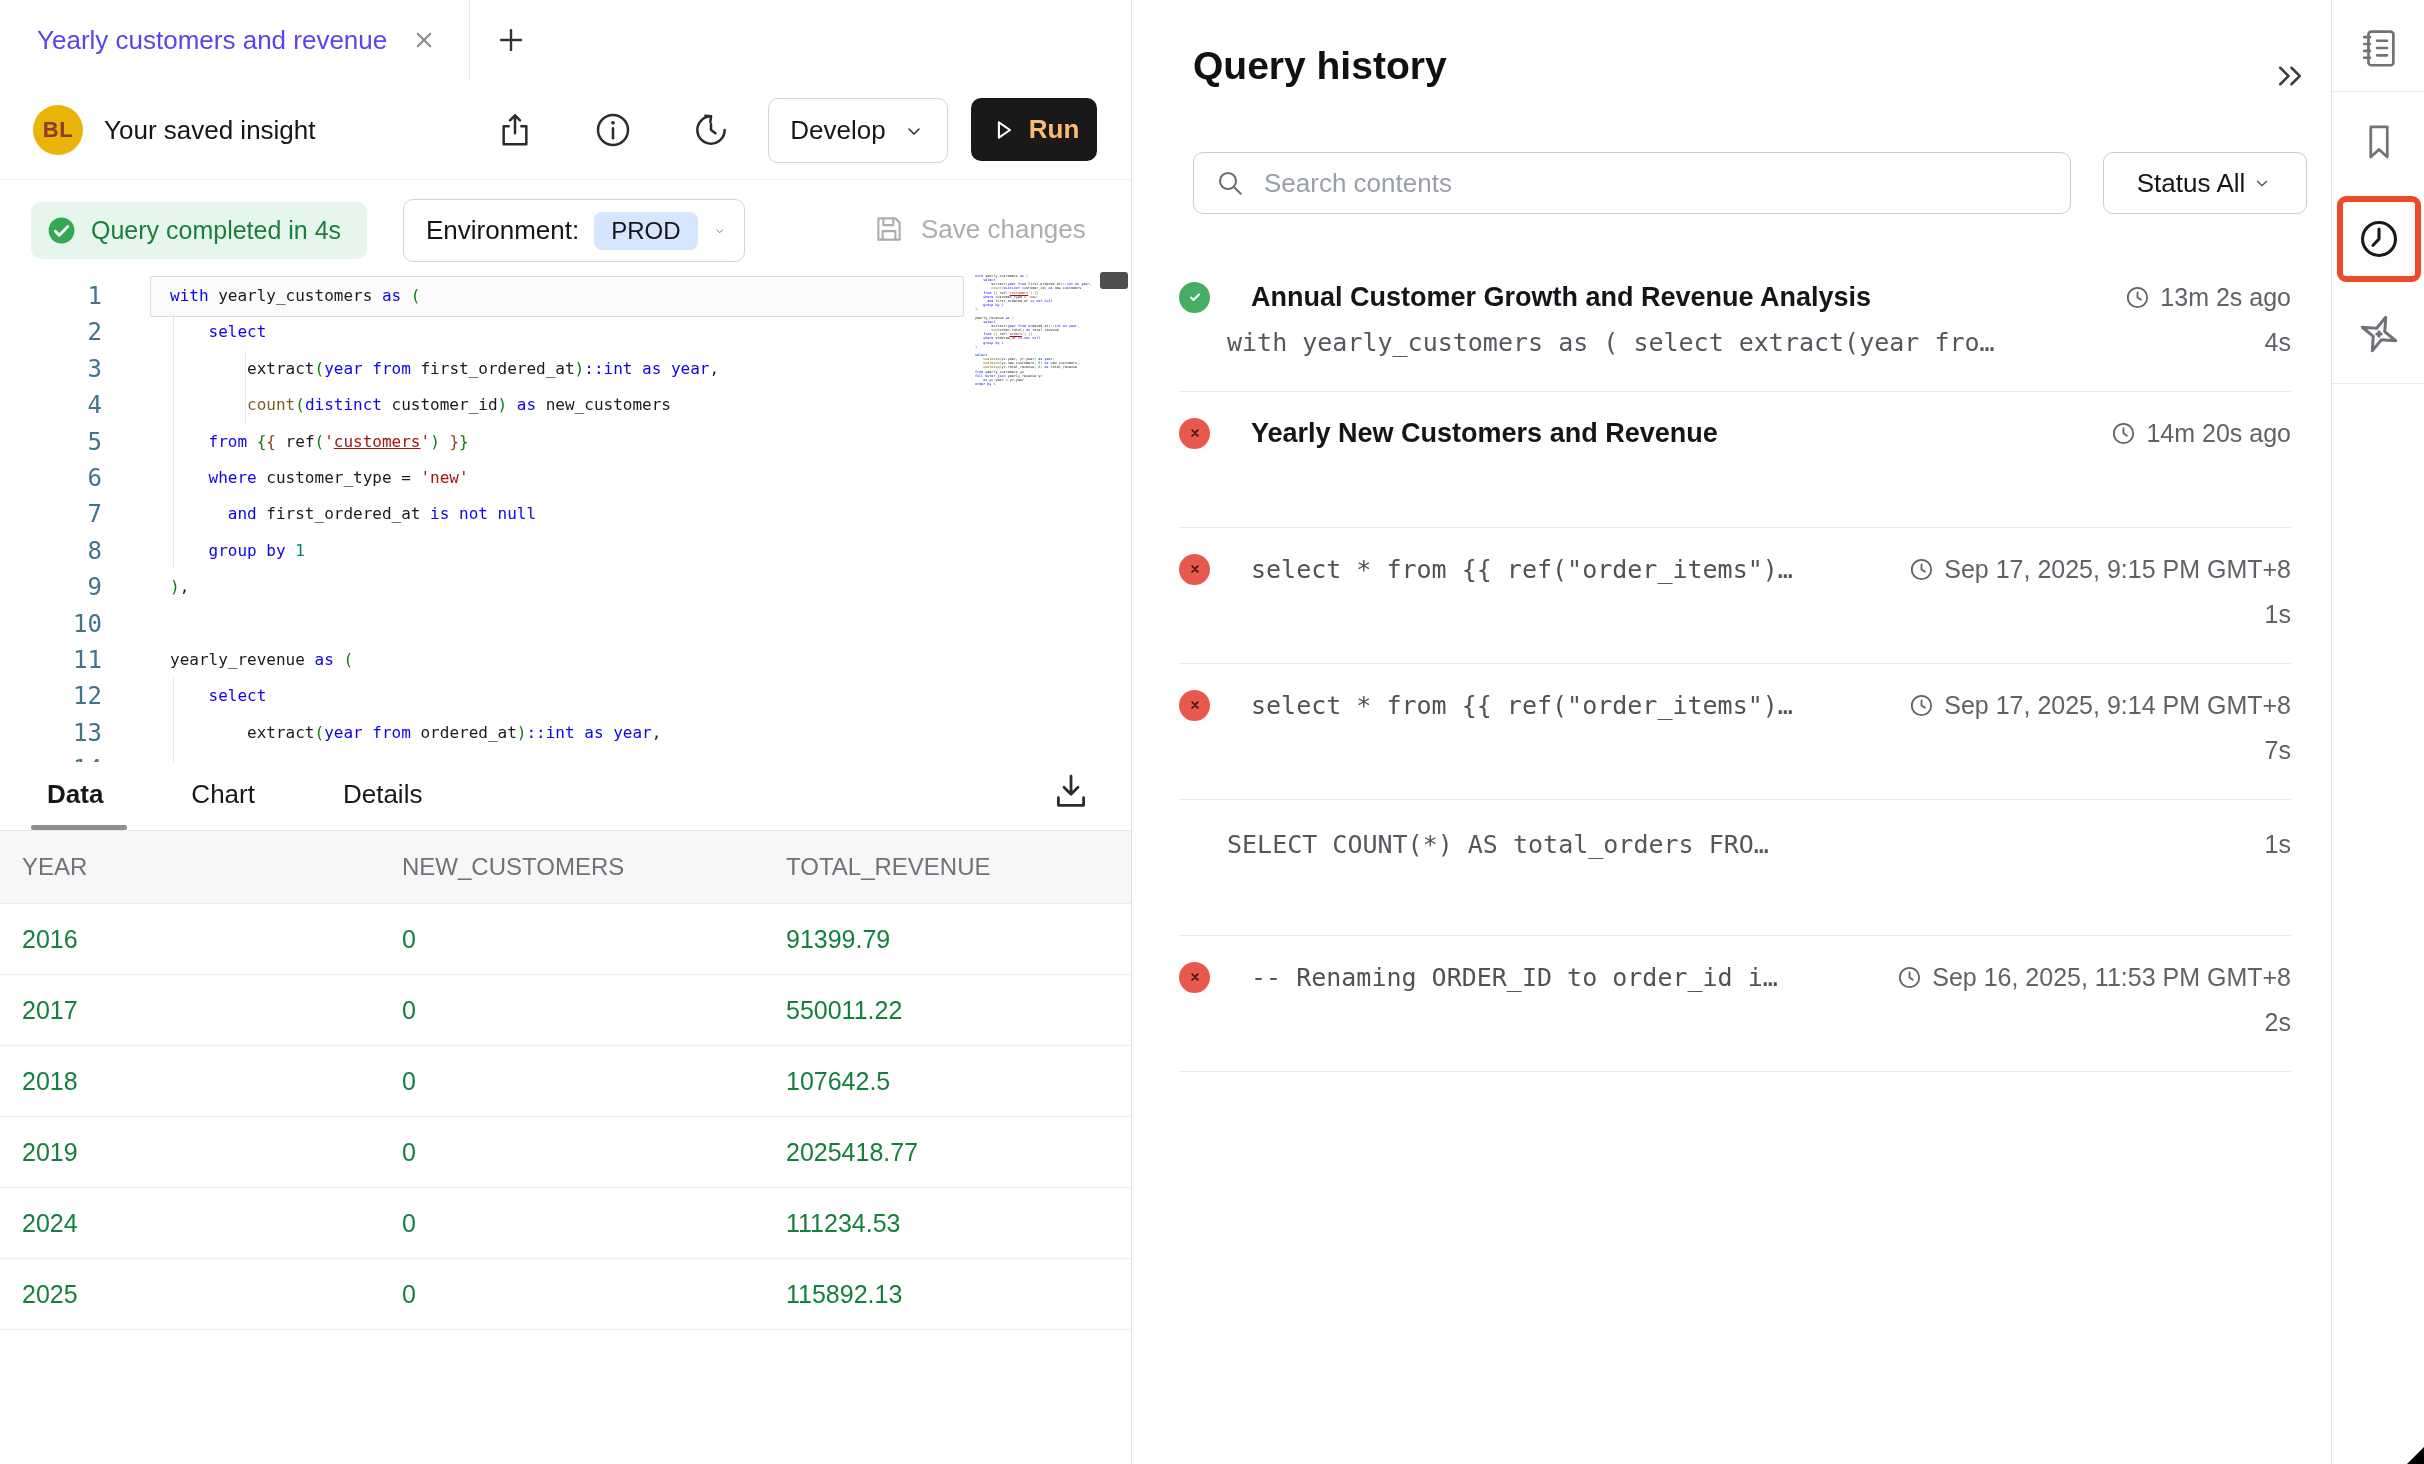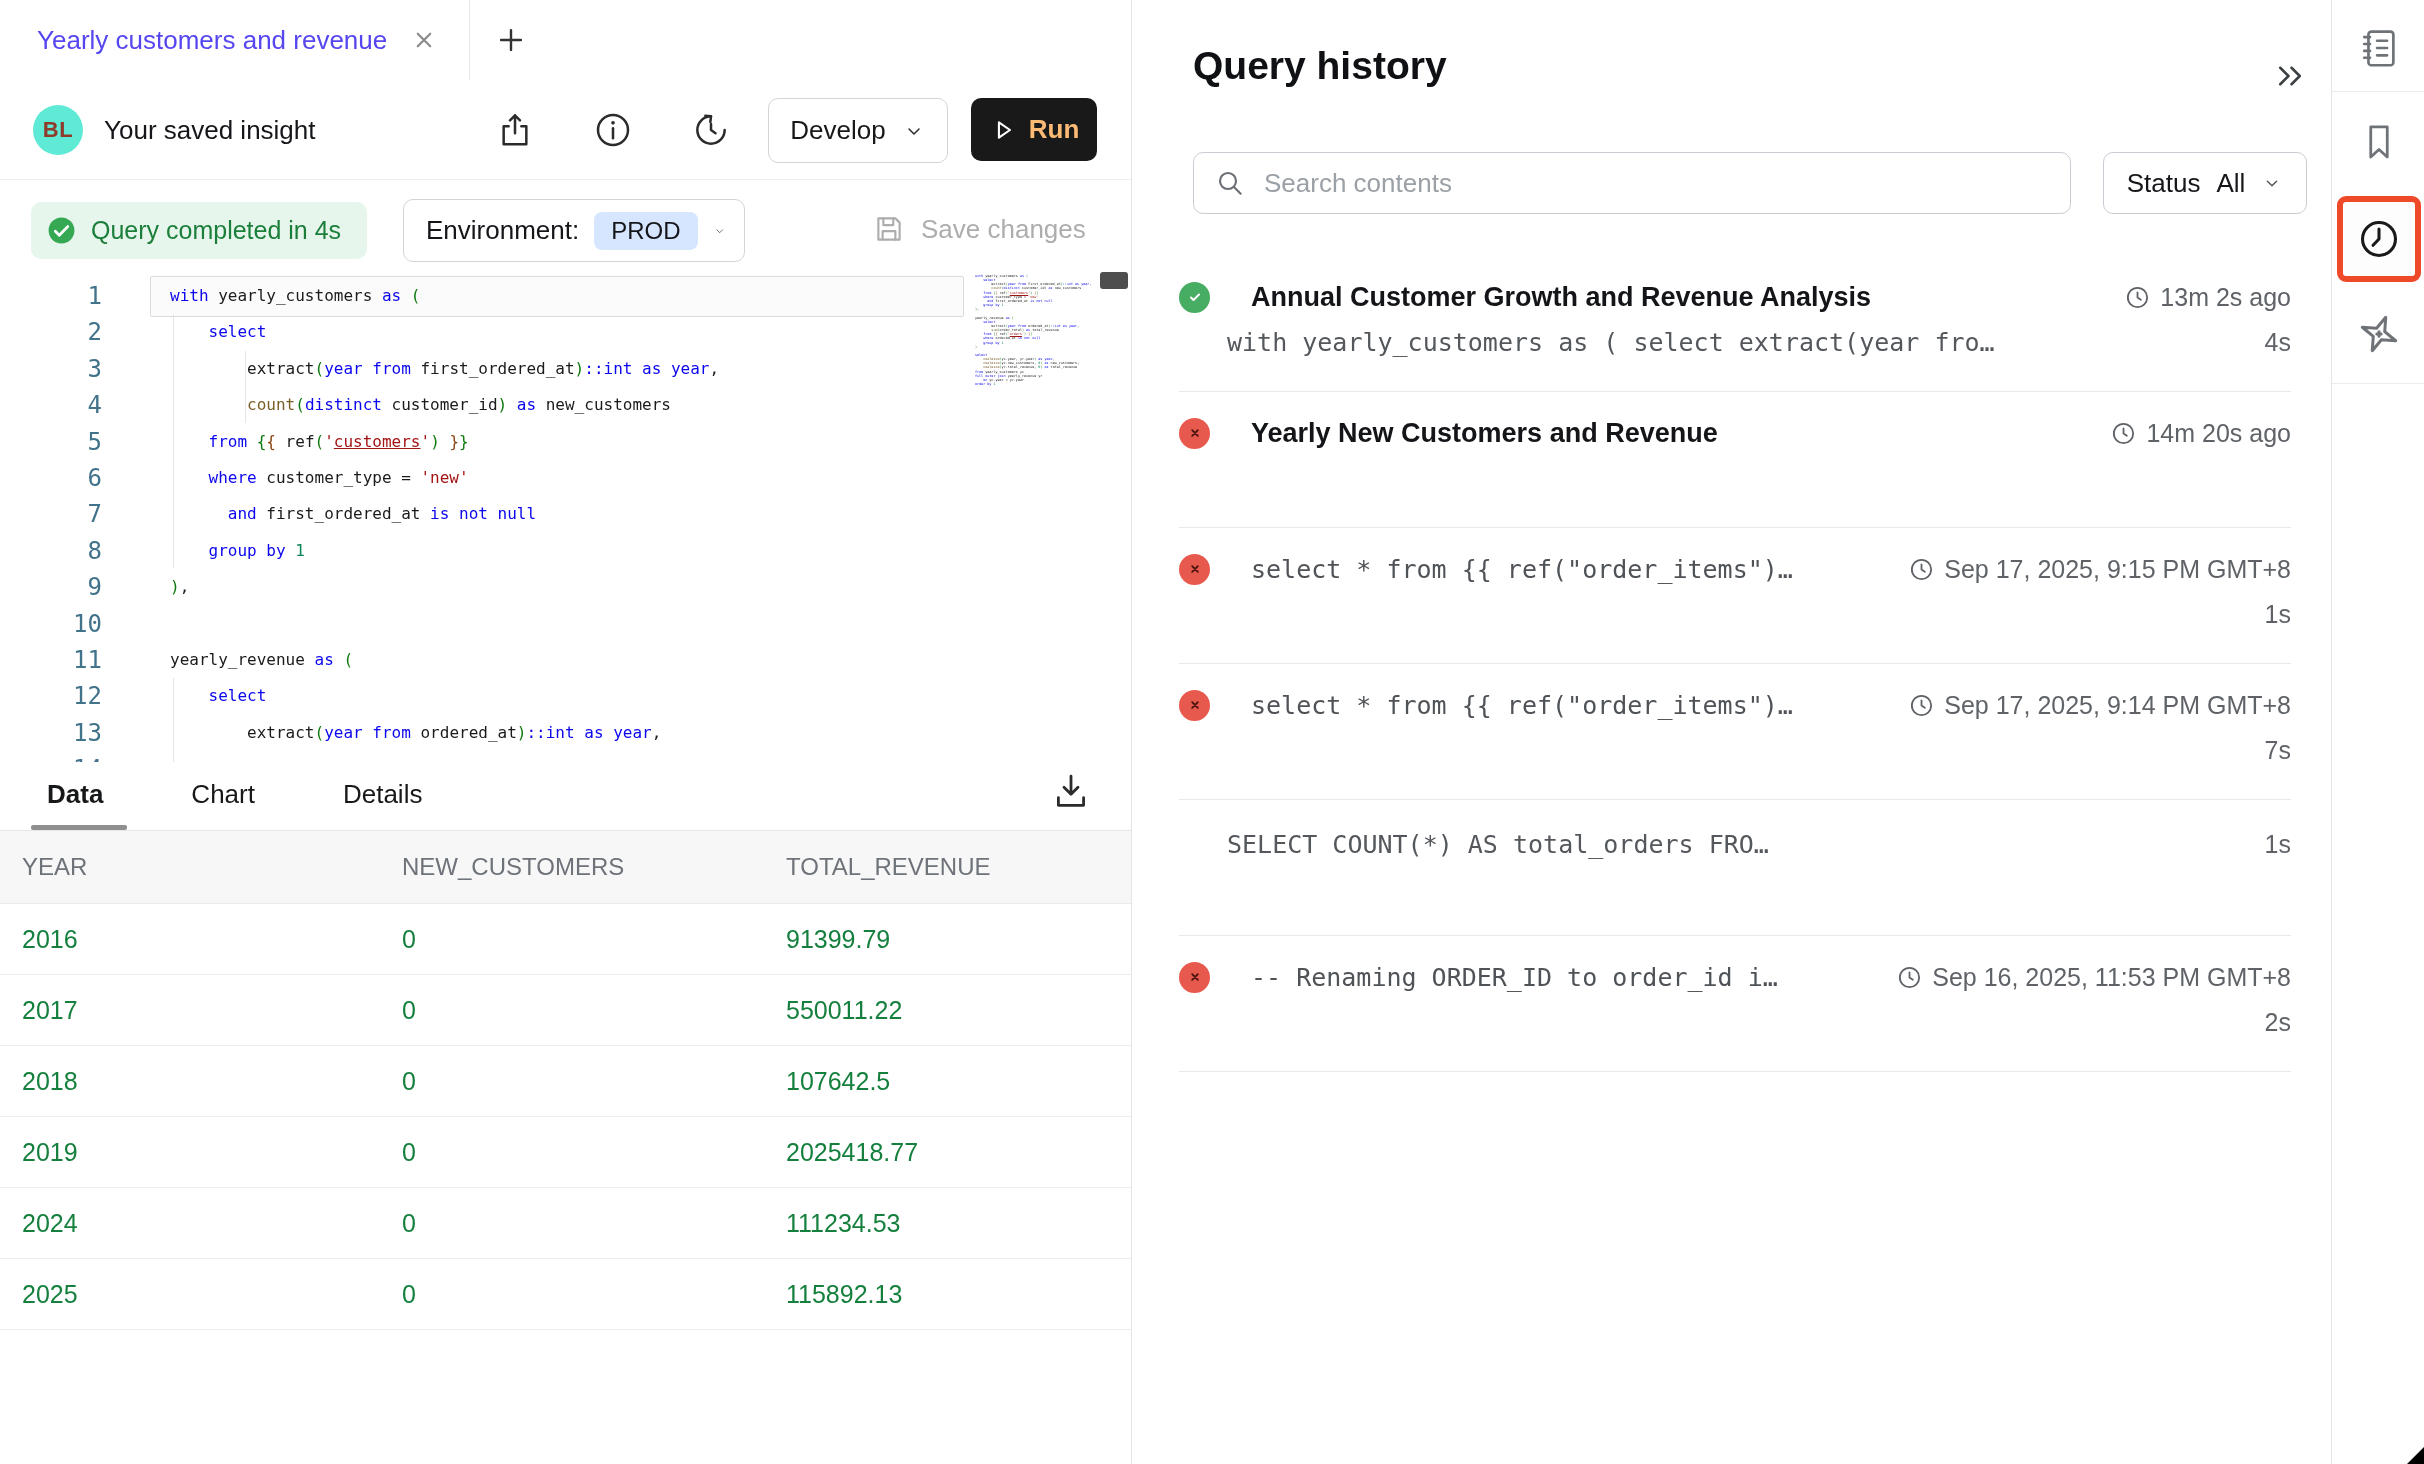--- a/index.html
+++ b/index.html
@@ -14,21 +14,21 @@
   .tabbar{left:0;top:0;width:1131px;height:81px;border-bottom:1px solid #E7E7E7;background:#fff;}
   .tab{position:absolute;left:37px;top:0;height:80px;display:flex;align-items:center;gap:22px;}
   .tab-title{color:#5646EF;font-size:26px;}
   .tab-close{width:30px;height:30px;cursor:pointer;}
   .tab-sep{position:absolute;left:469px;top:0;height:80px;width:1px;background:#E9E9E9;}
   .plus-btn{position:absolute;left:494px;top:23px;width:34px;height:34px;cursor:pointer;}
 
   
   .hdr{left:0;top:81px;width:1131px;height:98px;border-bottom:1px solid #EFEFEF;background:#fff;}
   .avatar{position:absolute;left:33px;top:24px;width:50px;height:50px;border-radius:50%;
-    background:#5eead4;color:#8E3B2B;font-weight:700;font-size:22px;
+    background:#eab308;color:#8E3B2B;font-weight:700;font-size:22px;
     display:flex;align-items:center;justify-content:center;letter-spacing:.5px;}
   .hdr-title{position:absolute;left:104px;top:34px;font-size:26px;color:#15161A;}
   .icon-btn{position:absolute;top:26px;width:46px;height:46px;display:flex;align-items:center;justify-content:center;cursor:pointer;}
   .develop-btn{position:absolute;left:768px;top:17px;width:178px;height:63px;border:1.5px solid #D4D4D4;border-radius:10px;
     background:#fff;display:flex;align-items:center;justify-content:center;gap:16px;font-size:26px;color:#17181A;cursor:pointer;}
   .run-btn{position:absolute;left:971px;top:17px;width:126px;height:63px;background:#191919;border-radius:10px;
     display:flex;align-items:center;justify-content:center;gap:12px;color:#fdba74;font-size:26px;font-weight:600;cursor:pointer;}
 
   
   .qstatus{left:31px;top:202px;height:57px;padding:0 26px 0 15px;background:#E7F6EC;border-radius:10px;
@@ -69,21 +69,21 @@
   
   .panel-right{left:1131px;top:0;width:1200px;height:1464px;border-left:1px solid #E4E4E4;background:#fff;}
   .qh-h1{position:absolute;left:61px;top:44px;font-size:39px;font-weight:600;color:#101114;}
   .collapse-btn{position:absolute;left:1140px;top:58px;width:40px;height:40px;cursor:pointer;}
   .searchbox{position:absolute;left:61px;top:152px;width:878px;height:62px;border:1.5px solid #C9CDD3;border-radius:10px;box-sizing:border-box;background:#fff;}
   .searchbox input{position:absolute;left:68px;top:0;width:790px;height:58px;border:none;outline:none;font-size:26px;color:#15161A;
     font-family:"Liberation Sans",sans-serif;background:transparent;}
   .searchbox input::placeholder{color:#9AA0A6;}
   .search-ic{position:absolute;left:20px;top:14px;}
   .statusbtn{position:absolute;left:971px;top:152px;width:204px;height:62px;border:1.5px solid #C9CDD3;border-radius:10px;box-sizing:border-box;
-    display:flex;align-items:center;justify-content:center;gap:16px;font-size:26px;color:#15161A;cursor:pointer;background:#fff;}
+    display:flex;align-items:center;justify-content:center;gap:6px;font-size:26px;color:#15161A;cursor:pointer;background:#fff;}
   .qh-list{position:absolute;left:47px;top:256px;width:1112px;}
   .qh-item{height:136px;padding-top:20px;box-sizing:border-box;border-bottom:1px solid #E9E9E9;cursor:pointer;}
   .qh-row1{display:flex;align-items:center;height:42px;}
   .qh-row2{display:flex;align-items:center;margin-top:6px;height:36px;}
   .st{width:31px;height:31px;border-radius:50%;margin-right:17px;flex:0 0 31px;display:flex;align-items:center;justify-content:center;}
   .st.success{background:#47AD63;}
   .st.error{background:#E8594D;}
   .qh-title{font-size:27px;font-weight:600;color:#141519;white-space:nowrap;overflow:hidden;margin-left:24px;}
   .qh-title.mono-title{font-family:"DejaVu Sans Mono",monospace;font-size:25px;font-weight:400;color:#4F5357;}
   .qh-time{margin-left:auto;display:inline-flex;align-items:center;gap:9px;font-size:25px;color:#5F6368;white-space:nowrap;padding-left:20px;}

